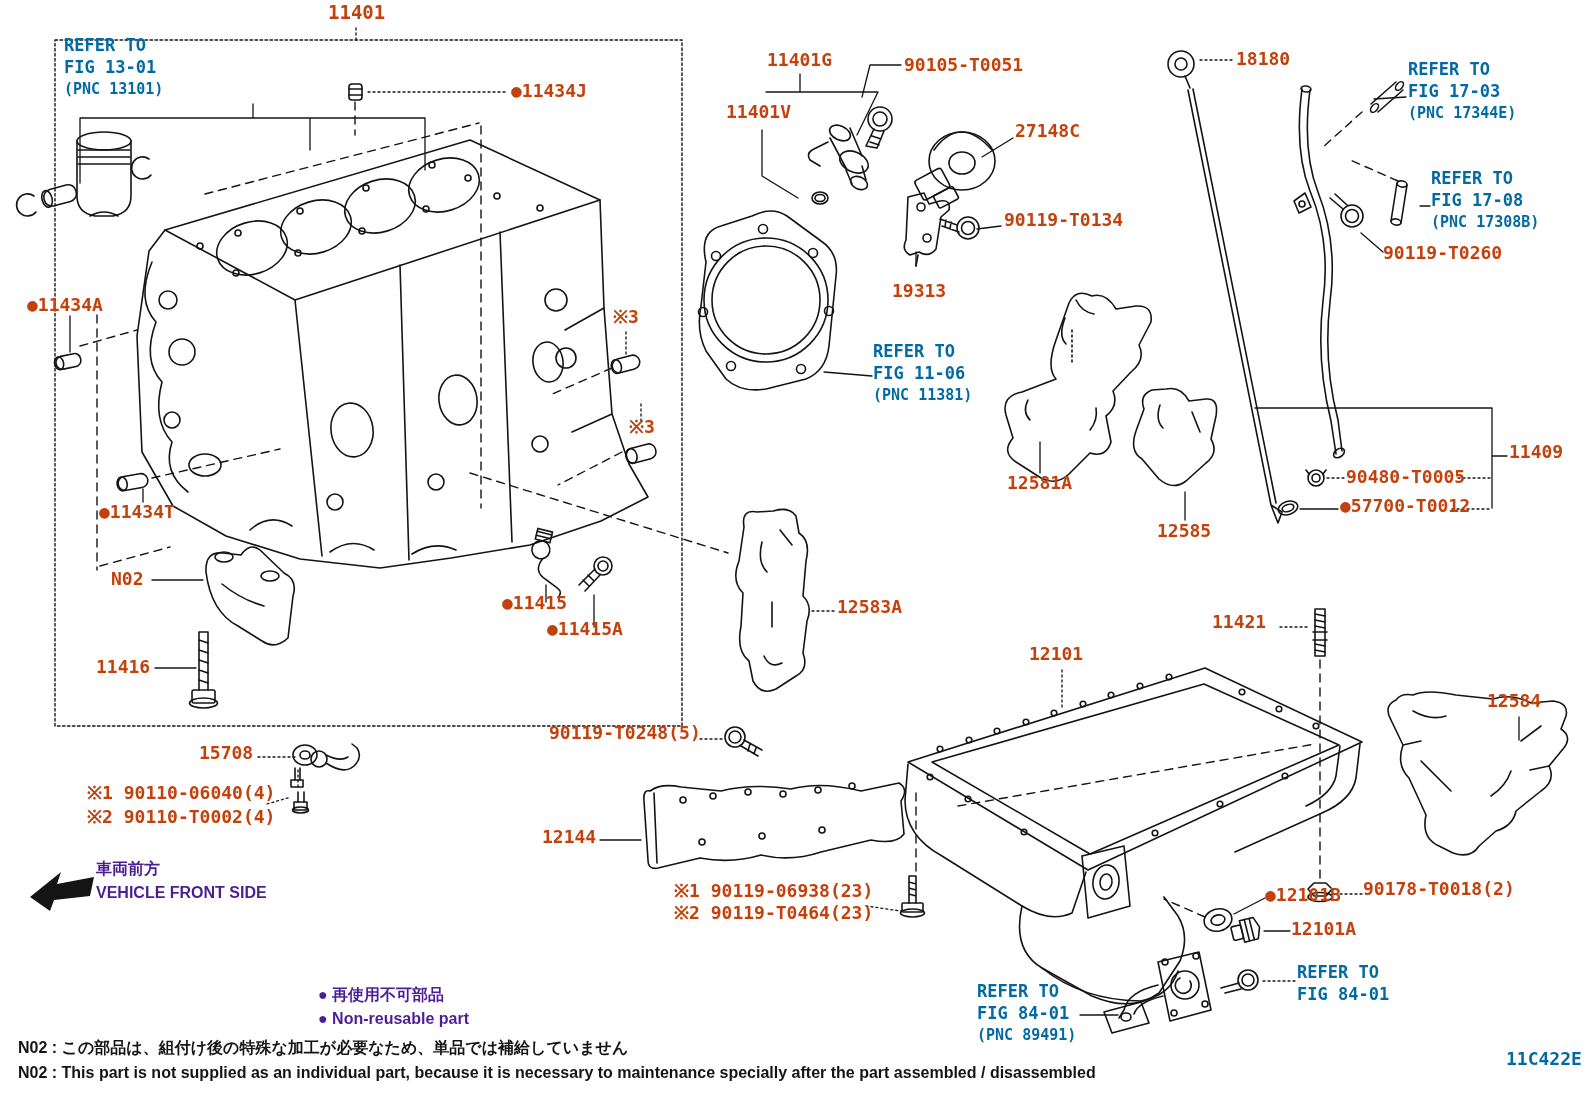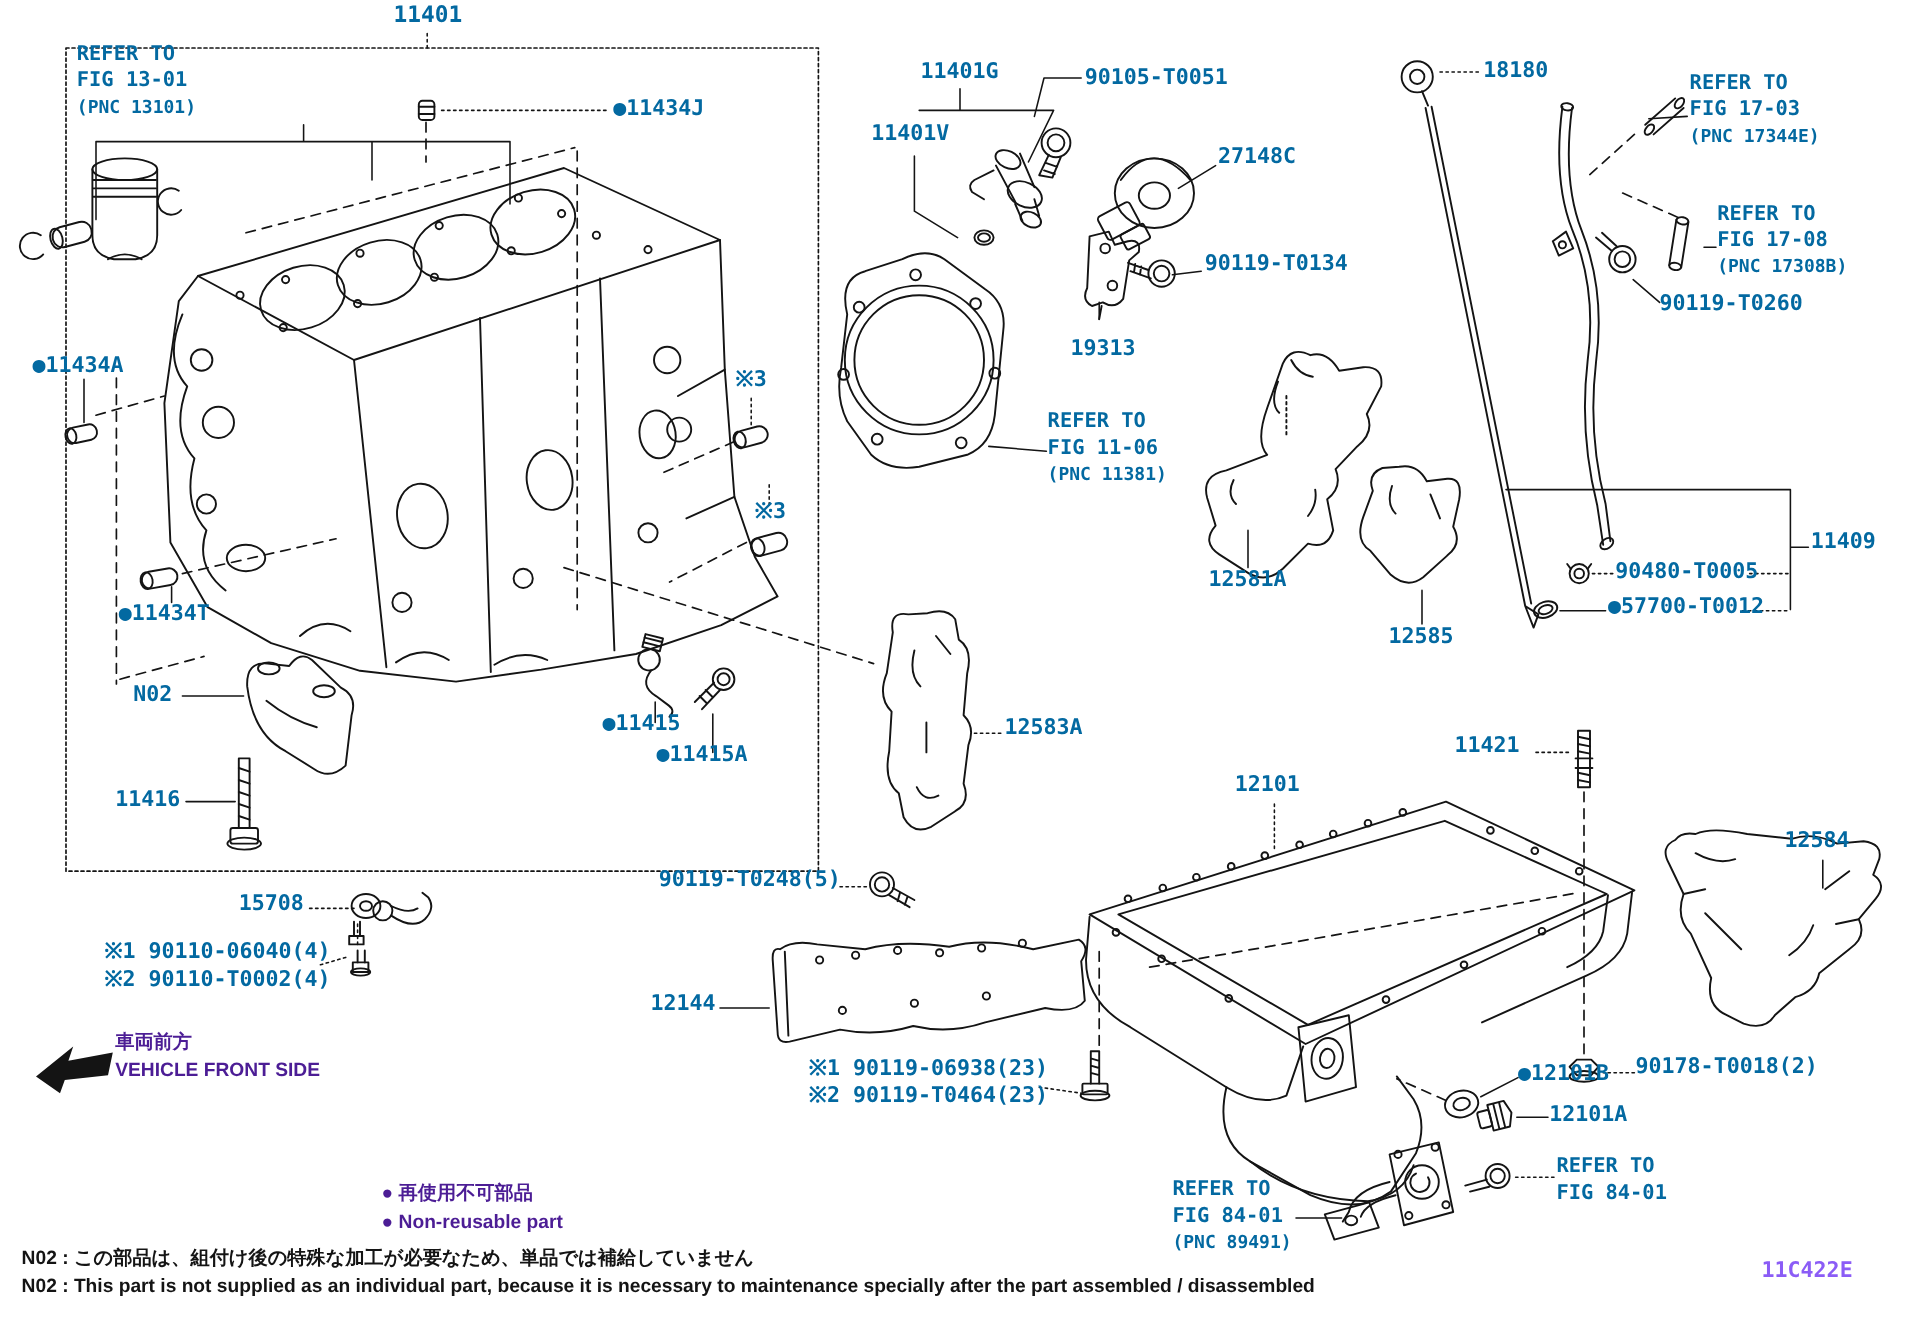--- a/index.html
+++ b/index.html
@@ -1,29 +1,29 @@
 <!DOCTYPE html>
 <html><head>
 <meta charset="utf-8">
 <style>
   html,body{margin:0;padding:0;background:#fff;}
   #stage{position:relative;width:1592px;height:1099px;background:#ffffff;overflow:hidden;
          font-family:"DejaVu Sans Mono",monospace;color:#141414;}
   #art{position:absolute;left:0;top:0;}
-  .lbl{position:absolute;font:bold 18px "DejaVu Sans Mono",monospace;color:#0369a1;
+  .lbl{position:absolute;font:bold 18px "DejaVu Sans Mono",monospace;color:#c2410c;
        white-space:nowrap;line-height:21px;}
   .lbl.big{font-size:19px;}
   .refer{position:absolute;font:bold 17px "DejaVu Sans Mono",monospace;color:#0369a1;
          white-space:nowrap;line-height:22px;}
   .refer .pnc{font-size:15px;}
   .legend{position:absolute;font:bold 16px "Liberation Sans","DejaVu Sans",sans-serif;
           color:#4c1d95;white-space:nowrap;line-height:21px;}
   .note{position:absolute;font:bold 16px "Liberation Sans","DejaVu Sans",sans-serif;
         color:#141414;white-space:nowrap;}
-  .figcode{position:absolute;font:bold 18px "DejaVu Sans Mono",monospace;color:#8b5cf6;}
+  .figcode{position:absolute;font:bold 18px "DejaVu Sans Mono",monospace;color:#0369a1;margin-left:38px;}
 </style>
 </head>
 <body>
 
 <div id="stage">
 
 <svg id="art" width="1592" height="1099" viewBox="0 0 1592 1099">
   <g stroke="#141414" fill="none" stroke-width="1.6" stroke-linejoin="round" stroke-linecap="round">
 
     <rect x="55" y="40" width="627" height="686" stroke-dasharray="2.5,2.5" stroke-width="1.4"></rect>

